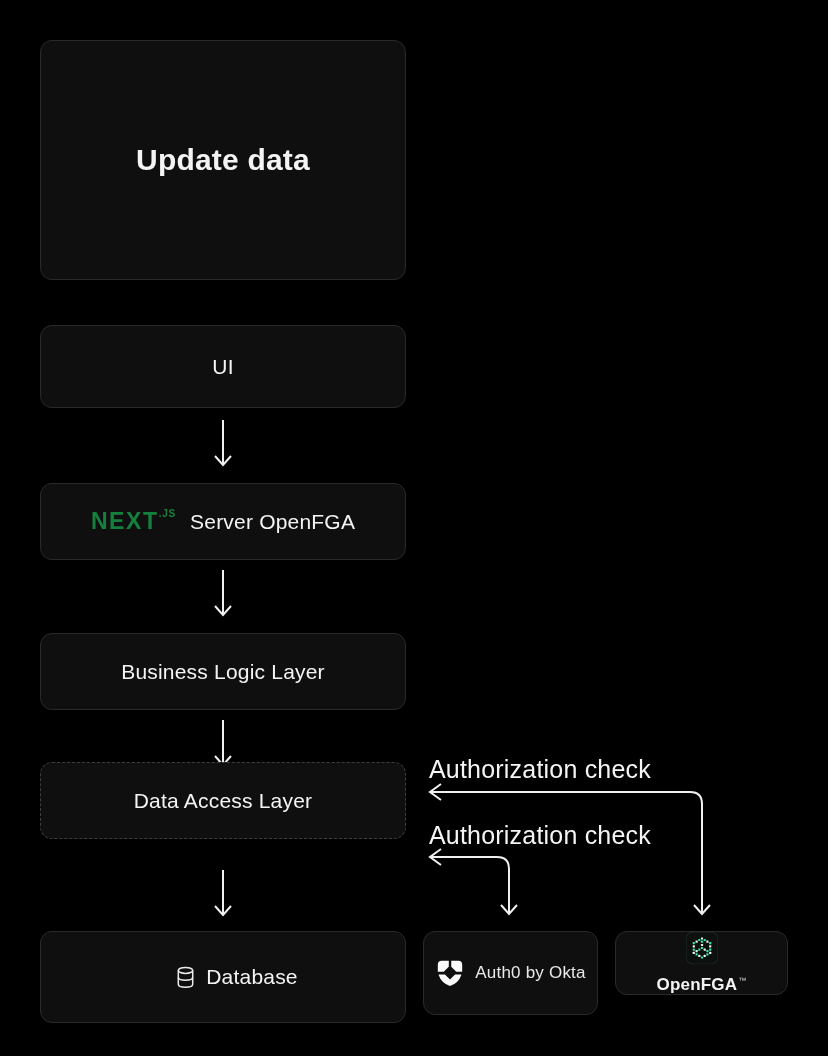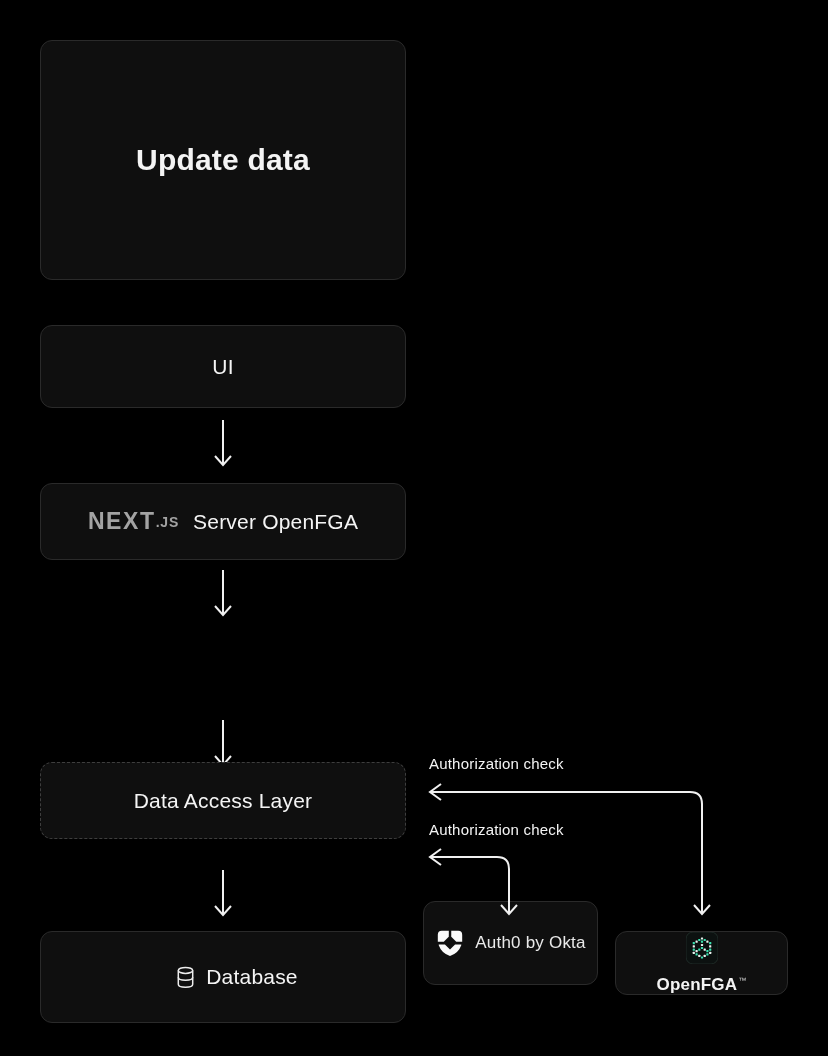--- a/index.html
+++ b/index.html
@@ -12,32 +12,32 @@
     background:#0f0f0f;border:1px solid #2a2a2a;border-radius:12px;
     display:flex;align-items:center;justify-content:center;
     color:#f4f4f4;font-size:21px;font-weight:400;letter-spacing:.2px;
   }
   .box-update{top:40px;height:240px;font-size:30px;font-weight:700;}
   .box-ui{top:325px;height:83px;}
   .box-next{top:483px;height:77px;gap:14px;}
   .box-bll{top:633px;height:77px;}
   .box-dal{top:762px;height:77px;border:1px dashed #3e3e3e;}
   .box-db{top:931px;height:92px;gap:11px;padding-left:28px;}
-  .box-auth0{left:423px;width:175px;top:901px;height:84px;font-size:17px;gap:10px;color:#e9e9e9;}
+  .box-auth0{left:423px;width:175px;top:931px;height:84px;font-size:17px;gap:10px;color:#e9e9e9;}
   .box-openfga{left:615px;width:173px;top:931px;height:64px;font-size:17px;gap:11px;font-weight:600;flex-direction:column;}
   .varrow{position:absolute;left:207px;}
   .overlay{position:absolute;left:0;top:0;pointer-events:none;}
   .check-label{
-    position:absolute;left:429px;color:#f4f4f4;font-size:15px;letter-spacing:.2px;
+    position:absolute;left:429px;color:#f4f4f4;font-size:25px;letter-spacing:.2px;
   }
   .label-authz{top:755px;}
   .label-authn{top:821px;}
-  .next-wordmark{display:flex;align-items:center;color:#a3a3a3;}
+  .next-wordmark{display:flex;align-items:flex-start;color:#15803d;}
   .next-word{font-size:23px;font-weight:700;letter-spacing:1.6px;}
-  .next-suffix{font-size:14px;font-weight:700;letter-spacing:.8px;margin-left:0px;}
+  .next-suffix{font-size:10px;font-weight:700;letter-spacing:.8px;margin-left:0px;}
   .tm{font-size:8px;vertical-align:super;font-weight:400;color:#cfcfcf;margin-left:1px;}
   .icon-wrap{display:flex;align-items:center;justify-content:center;}
 </style>
 </head>
 <body>
 
 <div class="canvas">
 
   <div class="box box-update">
     <span>Update data</span>
@@ -58,20 +58,23 @@
       <span class="next-suffix">.JS</span>
     </span>
     <span>Server OpenFGA</span>
   </div>
 
   <svg class="varrow" style="top:569px" width="32" height="50" viewBox="0 0 32 50">
     <line x1="16" y1="1" x2="16" y2="45" stroke="#f0f0f0" stroke-width="2"></line>
     <polyline points="8,37 16,46 24,37" fill="none" stroke="#f0f0f0" stroke-width="2"></polyline>
   </svg>
 
+  <div class="box box-bll">
+    <span>Business Logic Layer</span>
+  </div>
 
   <svg class="varrow" style="top:719px" width="32" height="50" viewBox="0 0 32 50">
     <line x1="16" y1="1" x2="16" y2="45" stroke="#f0f0f0" stroke-width="2"></line>
     <polyline points="8,37 16,46 24,37" fill="none" stroke="#f0f0f0" stroke-width="2"></polyline>
   </svg>
 
   <div class="box box-dal">
     <span>Data Access Layer</span>
   </div>
 

